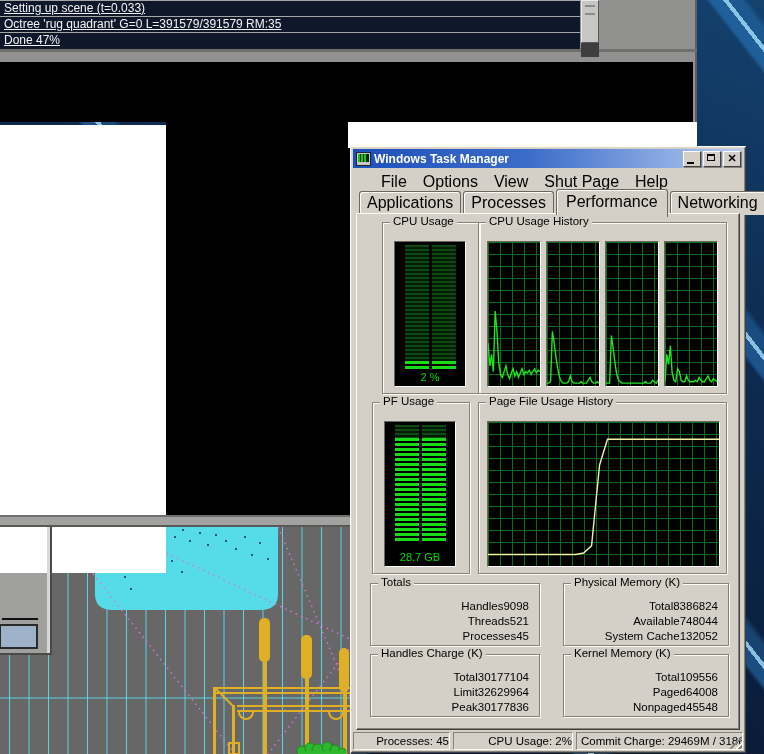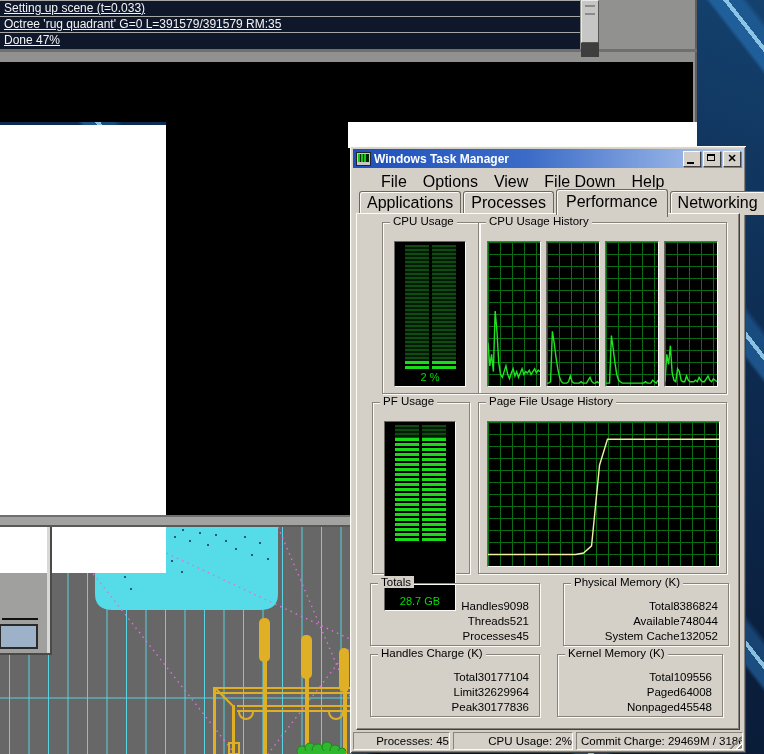--- a/index.html
+++ b/index.html
@@ -217,21 +217,21 @@
       <div class="cap-btn">
           <span class="glyph-max"></span>
         </div>
       <div class="cap-btn" style="font-weight:bold;">✕</div>
     </div>
 
     <div id="menubar" class="abs">
       <span class="menu-item">File</span>
       <span class="menu-item">Options</span>
       <span class="menu-item">View</span>
-      <span class="menu-item">File Down</span>
+      <span class="menu-item">Shut Page</span>
       <span class="menu-item">Help</span>
     </div>
 
     <div id="tabs" class="abs">
       <div class="tab">Applications</div>
       <div class="tab">Processes</div>
       <div class="tab active">Performance</div>
       <div class="tab">Networking</div>
       <div class="tab">Users</div>
     </div>
@@ -268,21 +268,21 @@
       </div>
       <div class="sunken graph" style="left:185px;top:18px;width:54px;height:146px;">
         <svg viewBox="0 0 100 100" preserveAspectRatio="none">
             <polyline points="0.00,97 3.45,78 6.90,85 10.34,72 13.79,91 17.24,96 20.69,97 24.14,88 27.59,90 31.03,96 34.48,97 37.93,97 41.38,93 44.83,96 48.28,97 51.72,97 55.17,97 58.62,96 62.07,97 65.52,94 68.97,96 72.41,97 75.86,97 79.31,95 82.76,93 86.21,96 89.66,97 93.10,95 96.55,96 100.00,97" fill="none" stroke="#21e421" stroke-width="1.4" vector-effect="non-scaling-stroke"></polyline>
           </svg>
       </div>
     </div>
 
     <div class="group" style="left:22px;top:256px;width:98px;height:172px;">
       <div class="legend">PF Usage</div>
-      <div class="sunken" style="left:11px;top:18px;width:72px;height:190px;">
+      <div class="sunken" style="left:11px;top:18px;width:72px;height:146px;">
         <div class="col dim" style="left:10px;top:3px;height:13px;"></div>
         <div class="col dim" style="left:37px;top:3px;height:13px;"></div>
         <div class="col lit" style="left:10px;top:16px;height:104px;"></div>
         <div class="col lit" style="left:37px;top:16px;height:104px;"></div>
         <div class="gauge-val">28.7 GB</div>
       </div>
     </div>
 
     <div class="group" style="left:128px;top:256px;width:249px;height:172px;">
       <div class="legend">Page File Usage History</div>
@@ -340,21 +340,21 @@
             <span>Limit</span>
             <span>32629964</span>
           </div>
         <div class="grow">
             <span>Peak</span>
             <span>30177836</span>
           </div>
       </div>
     </div>
 
-    <div class="group" style="left:207px;top:508px;width:166px;height:63px;padding-left:27px;">
+    <div class="group" style="left:213px;top:508px;width:166px;height:63px;padding-left:27px;">
       <div class="legend">Kernel Memory (K)</div>
       <div class="grows">
         <div class="grow">
             <span>Total</span>
             <span>109556</span>
           </div>
         <div class="grow">
             <span>Paged</span>
             <span>64008</span>
           </div>

